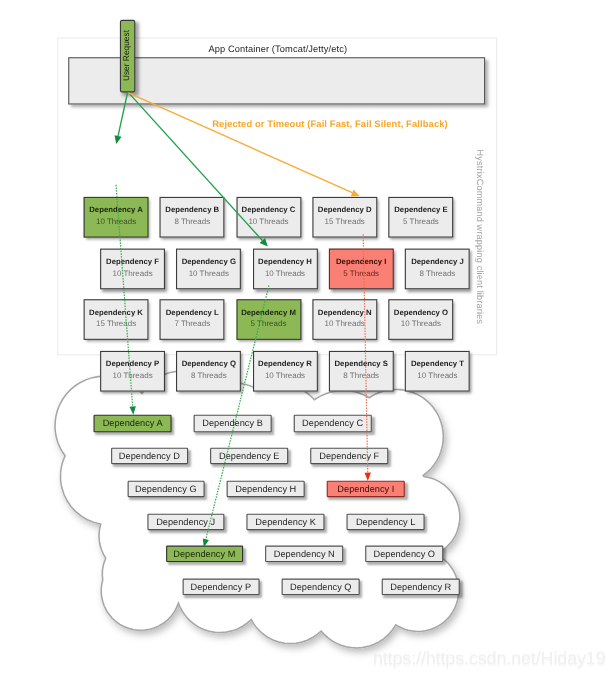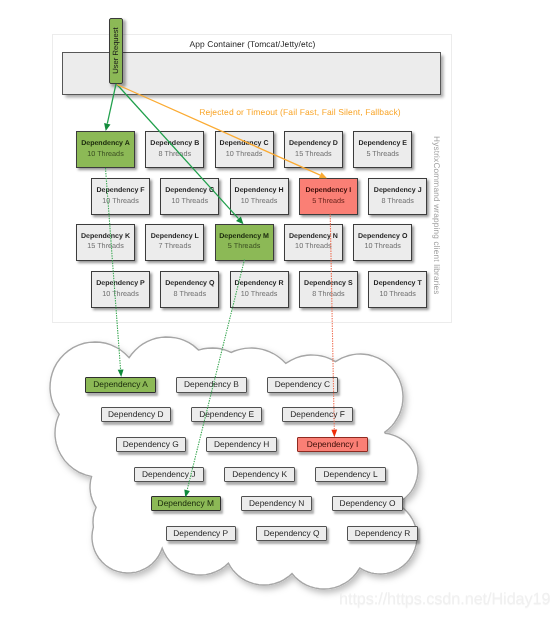--- a/index.html
+++ b/index.html
@@ -11,39 +11,39 @@
 #app-container{position:absolute;left:52px;top:33.5px;width:400px;height:289px;
   background:#ffffff;border:1px solid #ececec;box-sizing:border-box;}
 #app-title{position:absolute;left:52.5px;top:39.3px;width:400px;text-align:center;
   font-size:8.45px;color:#1f1f1f;letter-spacing:0.1px;}
 #app-bar{position:absolute;left:62px;top:52px;width:379px;height:43px;
   background:#ececec;border:1.5px solid #575757;box-sizing:border-box;
   box-shadow:2.5px 2.5px 3px rgba(0,0,0,0.33);}
 
 
 #rejected-label{position:absolute;left:150px;top:107.2px;width:300px;text-align:center;
-  font-size:8.55px;font-weight:normal;color:#f9a62b;letter-spacing:0.1px;white-space:nowrap;}
+  font-size:8.55px;font-weight:bold;color:#f9a62b;letter-spacing:0.1px;white-space:nowrap;}
 
 
 #side-label{position:absolute;left:431.5px;top:136px;
   font-size:8.3px;color:#a0a0a0;writing-mode:vertical-rl;text-orientation:mixed;
   white-space:nowrap;letter-spacing:0.15px;}
 
 
 #user-request{position:absolute;left:108.5px;top:17.5px;width:14.3px;height:66px;
   background:#8cb956;border:1.5px solid #3a3a3a;border-radius:2px;box-sizing:border-box;
   box-shadow:2.5px 2.5px 3px rgba(0,0,0,0.35);}
 #user-request span{position:absolute;left:-27.5px;top:27.3px;width:66px;text-align:center;
   font-size:7.6px;color:#191919;transform:rotate(-90deg);}
 
 
 .dep{position:absolute;width:59px;height:37px;box-sizing:border-box;
   border:1.5px solid #3c3c3c;background:#ececec;
   box-shadow:1.8px 2.2px 2.6px rgba(0,0,0,0.42);
-  display:flex;flex-direction:column;align-items:center;justify-content:center;}
+  display:flex;flex-direction:column;align-items:center;justify-content:center;margin-top:48px;}
 .dep .n{font-size:7.05px;font-weight:bold;color:#1f1f1f;line-height:8.5px;}
 .dep .t{font-size:7.25px;color:#707070;line-height:10px;}
 .dep.green{background:#8cb956;}
 .dep.green .n{color:#18260b;}
 .dep.green .t{color:#3b4f22;}
 .dep.red{background:#fa7f75;}
 .dep.red .n{color:#3b0d08;}
 .dep.red .t{color:#6b251d;}
 
 .cdep{position:absolute;width:70.5px;height:15.2px;box-sizing:border-box;

